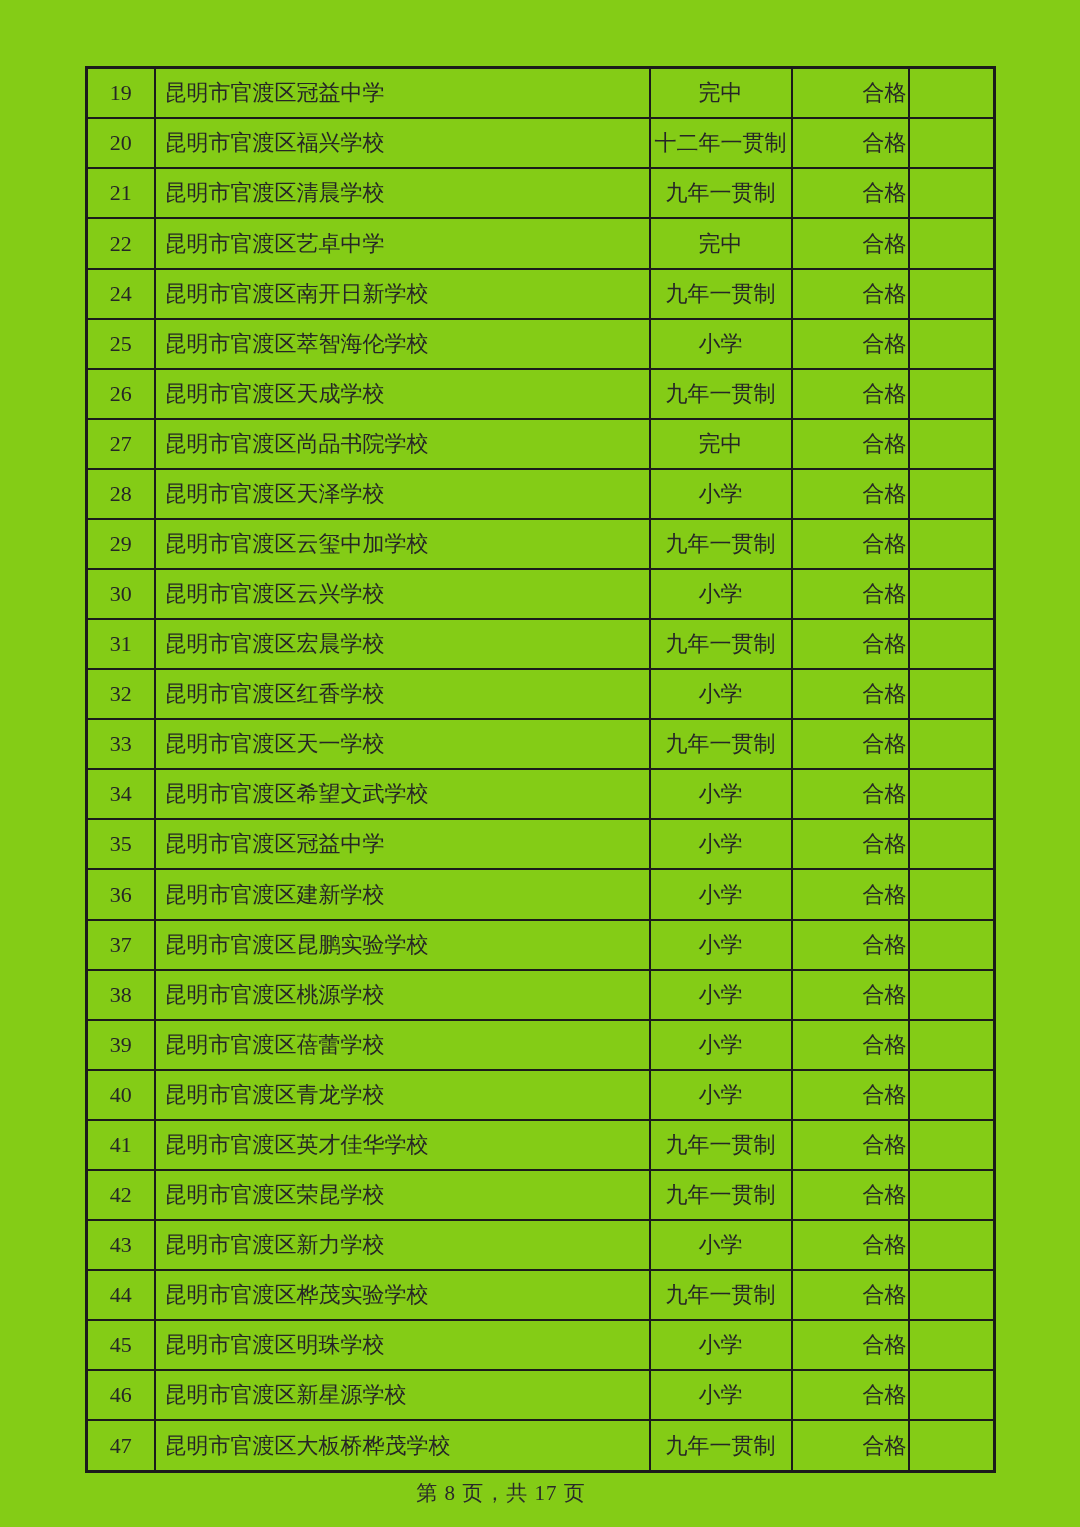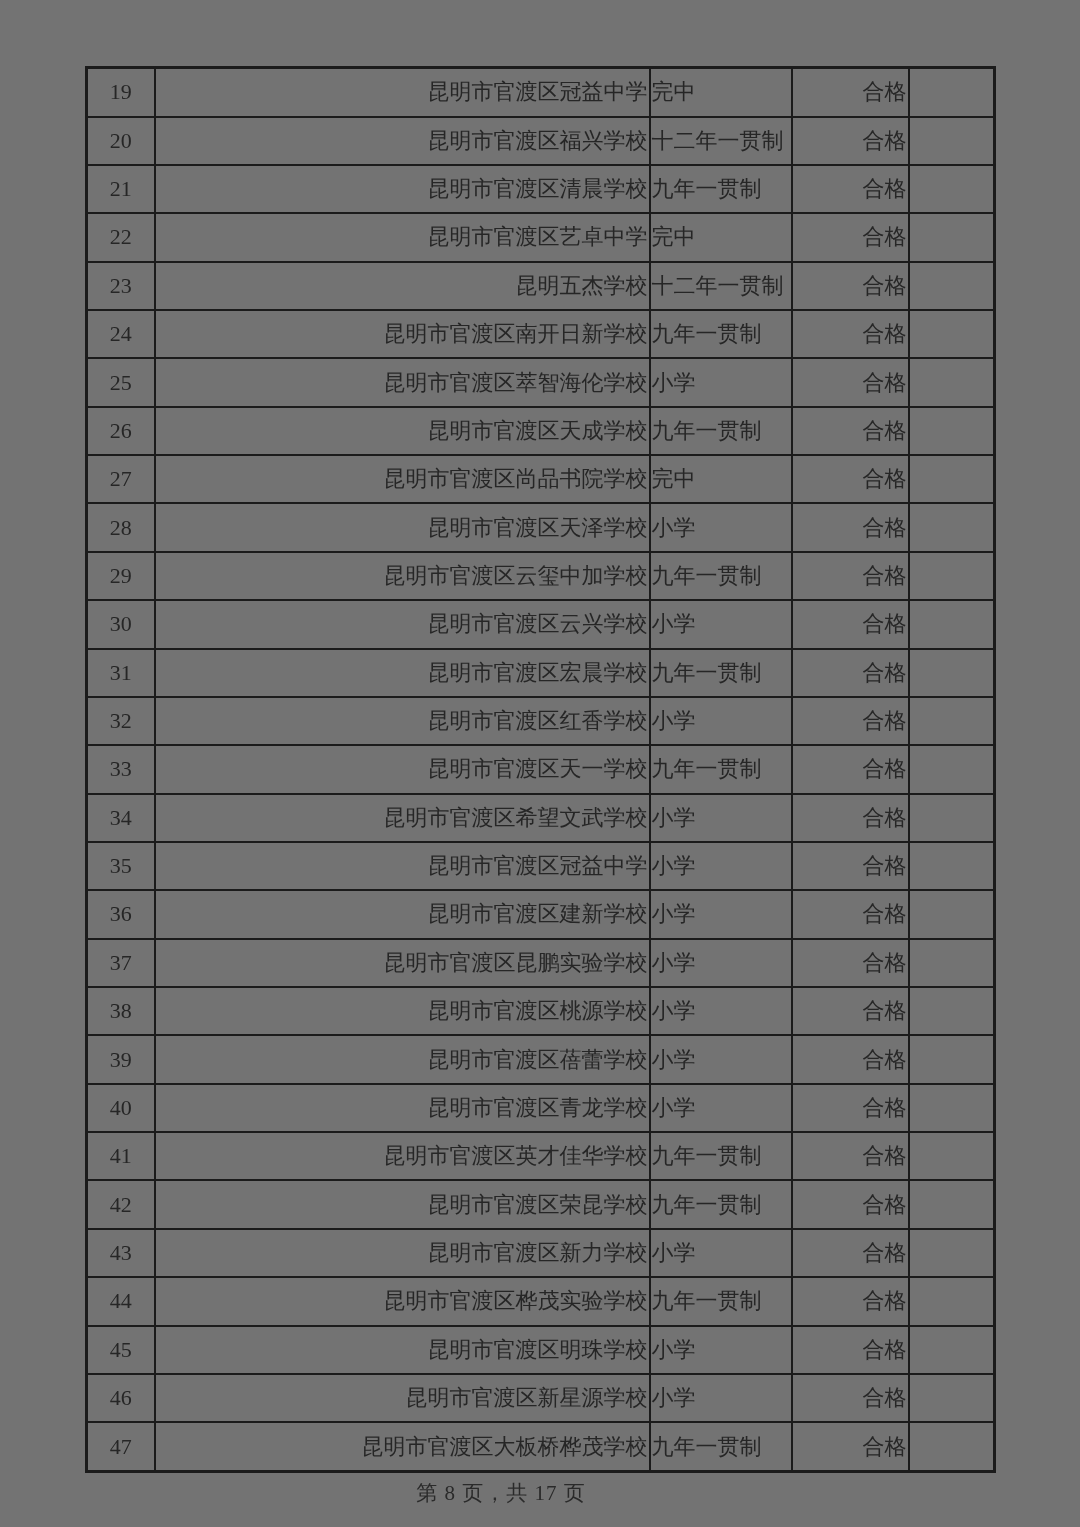--- a/index.html
+++ b/index.html
@@ -4,21 +4,21 @@
 <style>
   html, body {
     margin: 0;
     padding: 0;
     background: #fdfdfd;
   }
   .page {
     position: relative;
     width: 1080px;
     height: 1527px;
-    background: #737373;
+    background: #84cc16;
     font-family: "Liberation Serif", "DejaVu Serif", serif;
     color: #262626;
     overflow: hidden;
   }
   table.school-table {
     position: absolute;
     left: 85px;
     top: 66px;
     width: 908px;
     height: 1407px;
@@ -31,22 +31,22 @@
     vertical-align: middle;
     overflow: hidden;
     white-space: nowrap;
   }
   table.school-table tr:first-child td { border-top-width: 3px; }
   table.school-table tr:last-child td  { border-bottom-width: 3px; }
   table.school-table td:first-child    { border-left-width: 3px; }
   table.school-table td:last-child     { border-right-width: 3px; }
 
   td.c-no     { text-align: center; }
-  td.c-name   { text-align: right; padding-left: 9px; }
-  td.c-type   { text-align: left; }
+  td.c-name   { text-align: left; padding-left: 9px; }
+  td.c-type   { text-align: center; }
   td.c-status { text-align: right; }
   td.c-remark { }
 
   .footer {
     position: absolute;
     left: 0;
     top: 1479px;
     width: 1002px;
     text-align: center;
     font-size: 21px;
@@ -90,27 +90,20 @@
     <td class="c-remark"></td>
   </tr>
         <tr>
     <td class="c-no">22</td>
     <td class="c-name">昆明市官渡区艺卓中学</td>
     <td class="c-type">完中</td>
     <td class="c-status">合格</td>
     <td class="c-remark"></td>
   </tr>
         <tr>
-    <td class="c-no">23</td>
-    <td class="c-name">昆明五杰学校</td>
-    <td class="c-type">十二年一贯制</td>
-    <td class="c-status">合格</td>
-    <td class="c-remark"></td>
-  </tr>
-        <tr>
     <td class="c-no">24</td>
     <td class="c-name">昆明市官渡区南开日新学校</td>
     <td class="c-type">九年一贯制</td>
     <td class="c-status">合格</td>
     <td class="c-remark"></td>
   </tr>
         <tr>
     <td class="c-no">25</td>
     <td class="c-name">昆明市官渡区萃智海伦学校</td>
     <td class="c-type">小学</td>

